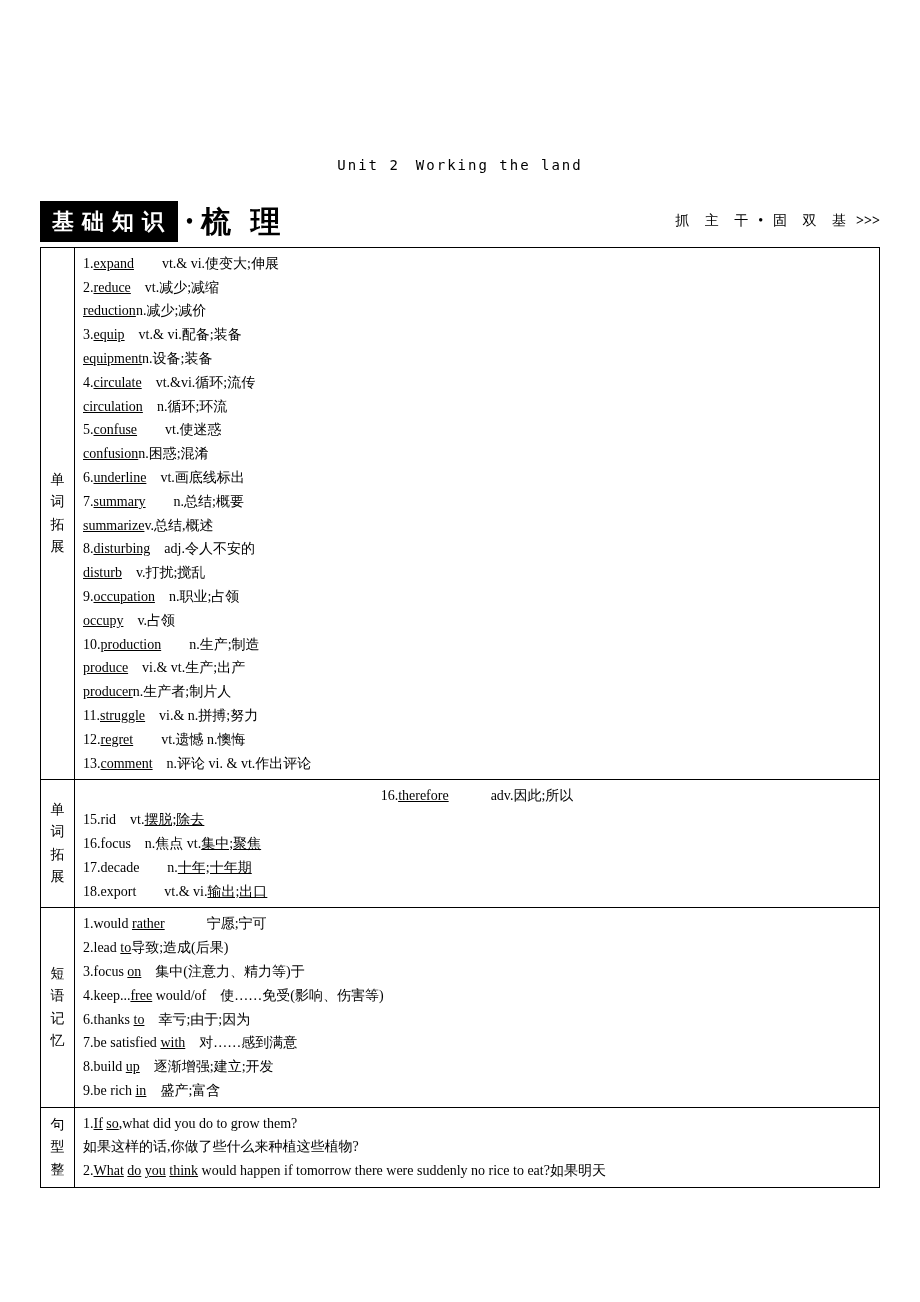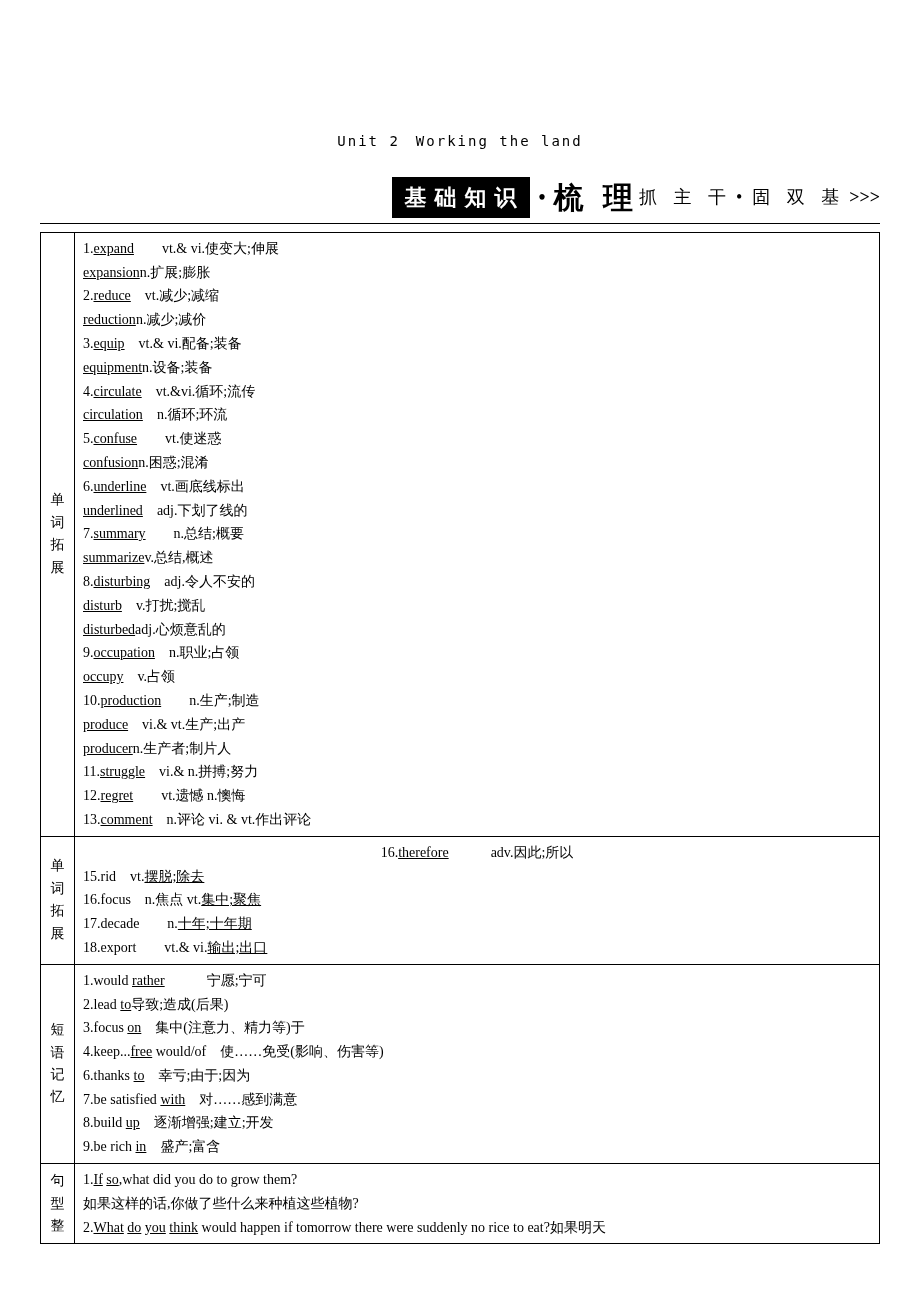--- a/index.html
+++ b/index.html
@@ -10,27 +10,28 @@
     font-size: 14px;
     color: #000;
     line-height: 1.7;
     padding: 130px 40px 40px 40px;
   }
   .unit-title {
     text-align: center;
     letter-spacing: 2px;
     font-family: "SimSun", monospace;
     margin-bottom: 18px;
+    margin-top: 24px;
   }
   .header-row {
     display: flex;
     align-items: center;
-    justify-content: flex-end;
+    justify-content: space-between;
     border-bottom: 1px solid #000;
-    margin-bottom: 9px;
+    margin-bottom: 0;
   }
   .header-left {
     display: flex;
     align-items: center;
     gap: 2px;
   }
   .black-box {
     background: #000;
     color: #fff;
     font-weight: bold;
@@ -44,21 +45,21 @@
     font-weight: bold;
     margin: 0 6px;
   }
   .cursive {
     font-family: "KaiTi", "STKaiti", cursive;
     font-size: 30px;
     font-weight: bold;
     letter-spacing: 6px;
   }
   .header-right {
-    font-size: 18px;
+    font-size: 14px;
     letter-spacing: 6px;
     display: flex;
     align-items: center;
   }
   .chevrons {
     letter-spacing: 0;
     font-weight: bold;
     margin-left: 4px;
   }
   .main-table {
@@ -115,36 +116,33 @@
 
   <div class="section">
     <div class="side-label">
         <span>单</span>
         <span>词</span>
         <span>拓</span>
         <span>展</span>
       </div>
     <div class="content">
         <p><span>1.</span><span class="u">expand</span><span>　　vt.&amp; vi.使变大;伸展</span></p>
-        <p><span class="u">expansion</span><span>n.扩展;膨胀</span></p>
         <p><span>2.</span><span class="u">reduce</span><span>　vt.减少;减缩</span></p>
         <p><span class="u">reduction</span><span>n.减少;减价</span></p>
         <p><span>3.</span><span class="u">equip</span><span>　vt.&amp; vi.配备;装备</span></p>
         <p><span class="u">equipment</span><span>n.设备;装备</span></p>
         <p><span>4.</span><span class="u">circulate</span><span>　vt.&amp;vi.循环;流传</span></p>
         <p><span class="u">circulation</span><span>　n.循环;环流</span></p>
         <p><span>5.</span><span class="u">confuse</span><span>　　vt.使迷惑</span></p>
         <p><span class="u">confusion</span><span>n.困惑;混淆</span></p>
         <p><span>6.</span><span class="u">underline</span><span>　vt.画底线标出</span></p>
-        <p><span class="u">underlined</span><span>　adj.下划了线的</span></p>
         <p><span>7.</span><span class="u">summary</span><span>　　n.总结;概要</span></p>
         <p><span class="u">summarize</span><span>v.总结,概述</span></p>
         <p><span>8.</span><span class="u">disturbing</span><span>　adj.令人不安的</span></p>
         <p><span class="u">disturb</span><span>　v.打扰;搅乱</span></p>
-        <p><span class="u">disturbed</span><span>adj.心烦意乱的</span></p>
         <p><span>9.</span><span class="u">occupation</span><span>　n.职业;占领</span></p>
         <p><span class="u">occupy</span><span>　v.占领</span></p>
         <p><span>10.</span><span class="u">production</span><span>　　n.生产;制造</span></p>
         <p><span class="u">produce</span><span>　vi.&amp; vt.生产;出产</span></p>
         <p><span class="u">producer</span><span>n.生产者;制片人</span></p>
         <p><span>11.</span><span class="u">struggle</span><span>　vi.&amp; n.拼搏;努力</span></p>
         <p><span>12.</span><span class="u">regret</span><span>　　vt.遗憾 n.懊悔</span></p>
         <p><span>13.</span><span class="u">comment</span><span>　n.评论 vi. &amp; vt.作出评论</span></p>
       </div>
   </div>

